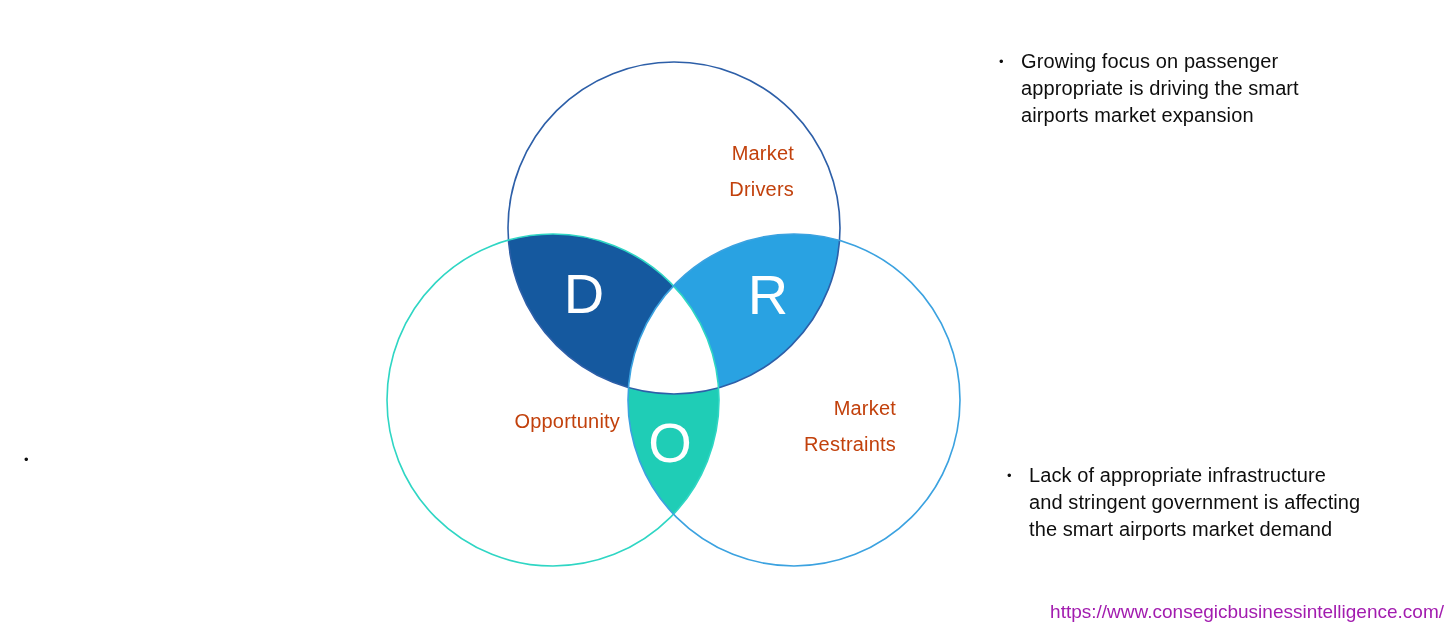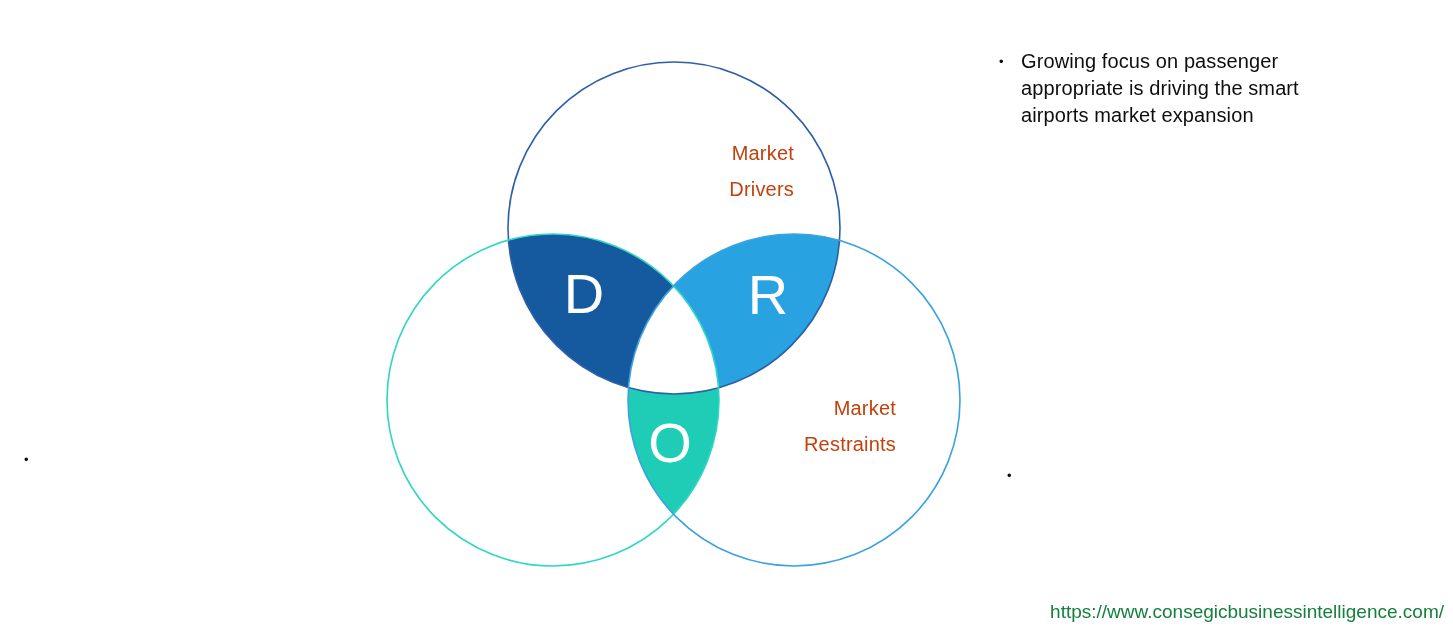--- a/index.html
+++ b/index.html
@@ -53,21 +53,21 @@
   .bullet-text { white-space: pre-line; }
 
   .pos-top-right    { left: 995px;  top: 48px;  width: 400px; }
   .pos-bottom-left  { left: 20px;   top: 446px; width: 400px; }
   .pos-bottom-right { left: 1003px; top: 462px; width: 440px; }
 
   .footer-url {
     position: absolute;
     right: 9px;
     top: 600px;
-    color: #15803d;
+    color: #a21caf;
     font-size: 19px;
     line-height: 24px;
     font-weight: 400;
   }
 </style>
 </head>
 <body>
 
 <div class="stage">
 
@@ -95,20 +95,21 @@
     </g>
 
     <circle class="outline" cx="674" cy="228" r="166" stroke="#2d5fa8"></circle>
     <circle class="outline" cx="553" cy="400" r="166" stroke="#2fd6c4"></circle>
     <circle class="outline" cx="794" cy="400" r="166" stroke="#3ba2e0"></circle>
   </svg>
 
   <div class="venn-label" style="left:554px; top:135px; width:240px;">Market
 Drivers</div>
 
+  <div class="venn-label" style="left:360px; top:403px; width:260px;">Opportunity</div>
 
   <div class="venn-label" style="left:636px; top:390px; width:260px;">Market
 Restraints</div>
 
   <div class="venn-letter" style="left:544px; top:263px;">D</div>
 
   <div class="venn-letter" style="left:728px; top:264px;">R</div>
 
   <div class="venn-letter" style="left:630px; top:412px;">O</div>
 
@@ -118,17 +119,20 @@
 appropriate is driving the smart
 airports market expansion</span>
   </div>
 
   <div class="bullet-item pos-bottom-left">
     <span class="bullet-marker">•</span>
   </div>
 
   <div class="bullet-item pos-bottom-right">
     <span class="bullet-marker">•</span>
+    <span class="bullet-text">Lack of appropriate infrastructure
+and stringent government is affecting
+the smart airports market demand</span>
   </div>
 
   <div class="footer-url">https://www.consegicbusinessintelligence.com/</div>
 
 </div>
 
 </body></html>

